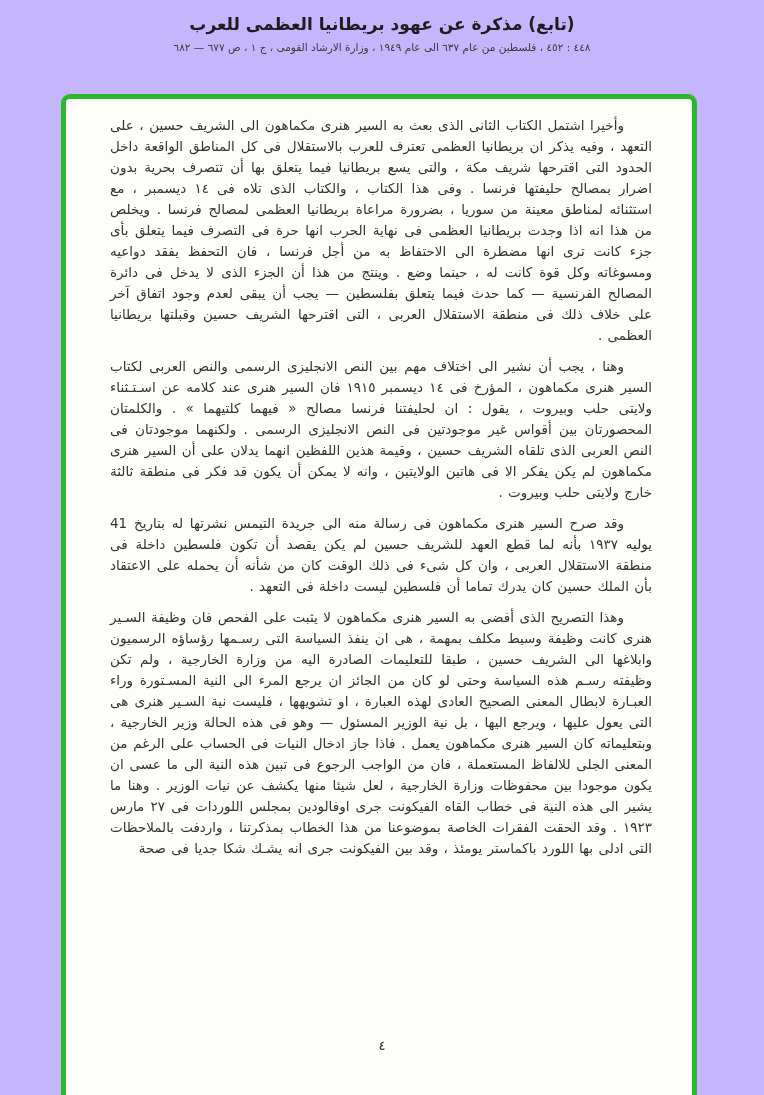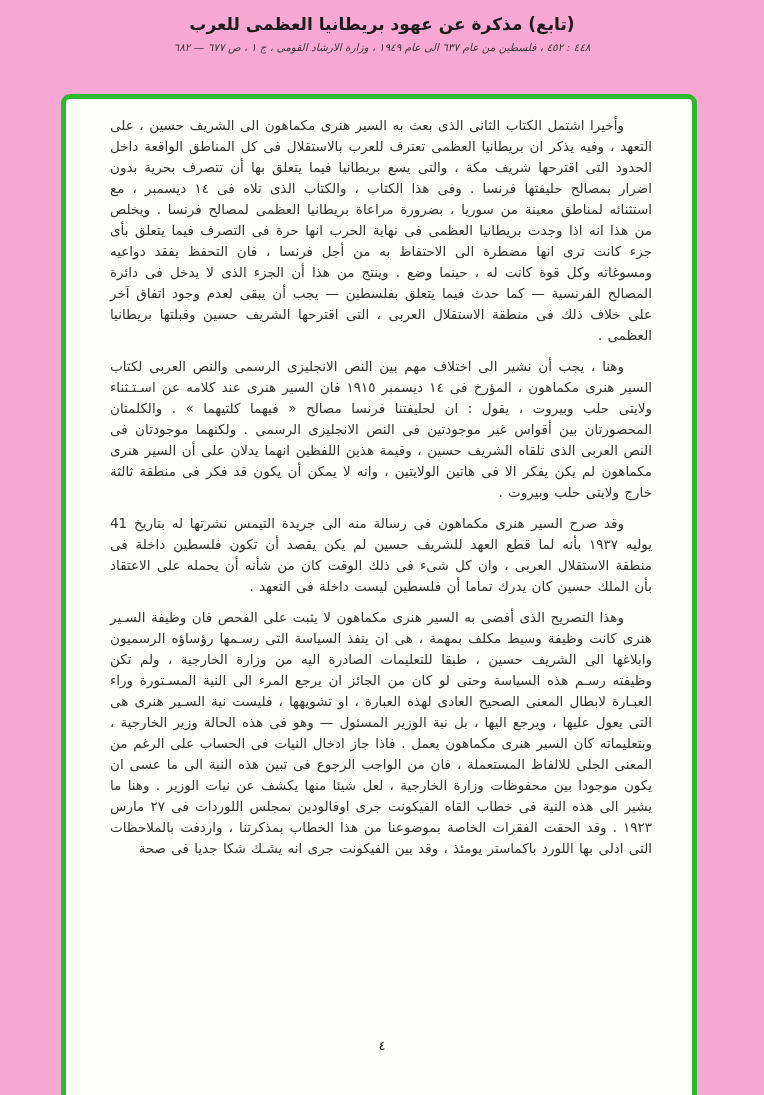--- a/index.html
+++ b/index.html
@@ -5,41 +5,40 @@
   html, body {
     margin: 0;
     padding: 0;
     background: #ffffff;
   }
   .page {
     position: relative;
     width: 764px;
     height: 1095px;
     margin: 0 auto;
-    background: #f9a8d4;
+    background: #c4b5fd;
     font-family: "DejaVu Sans", sans-serif;
     color: #2a2a2a;
     overflow: hidden;
   }
   .doc-header {
     direction: rtl;
     text-align: center;
     padding-top: 14px;
   }
   .doc-title {
     font-size: 17px;
     font-weight: bold;
     color: #1d1d1d;
     letter-spacing: 0.2px;
   }
   .doc-ref {
     margin-top: 7px;
     font-size: 10.5px;
     color: #3a3a3a;
-    font-style: italic;
   }
   .green-frame {
     position: absolute;
     left: 61px;
     top: 94px;
     width: 636px;
     height: 1064px;
     border: 5px solid #2db92d;
     border-radius: 9px;
     box-sizing: border-box;

